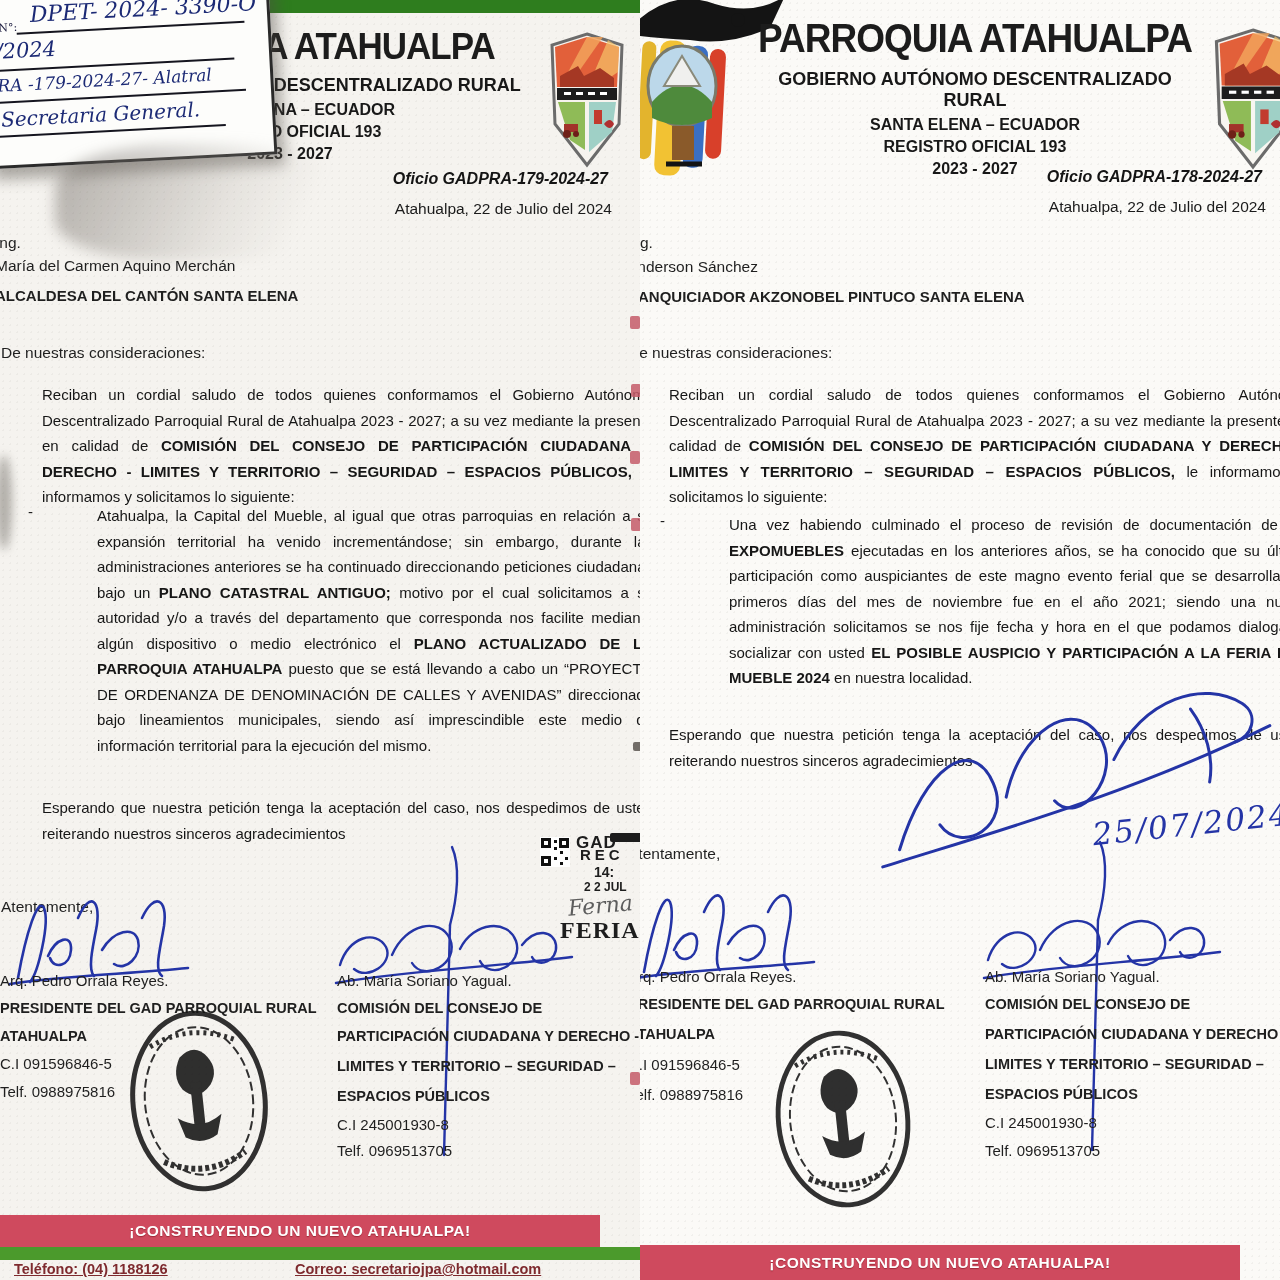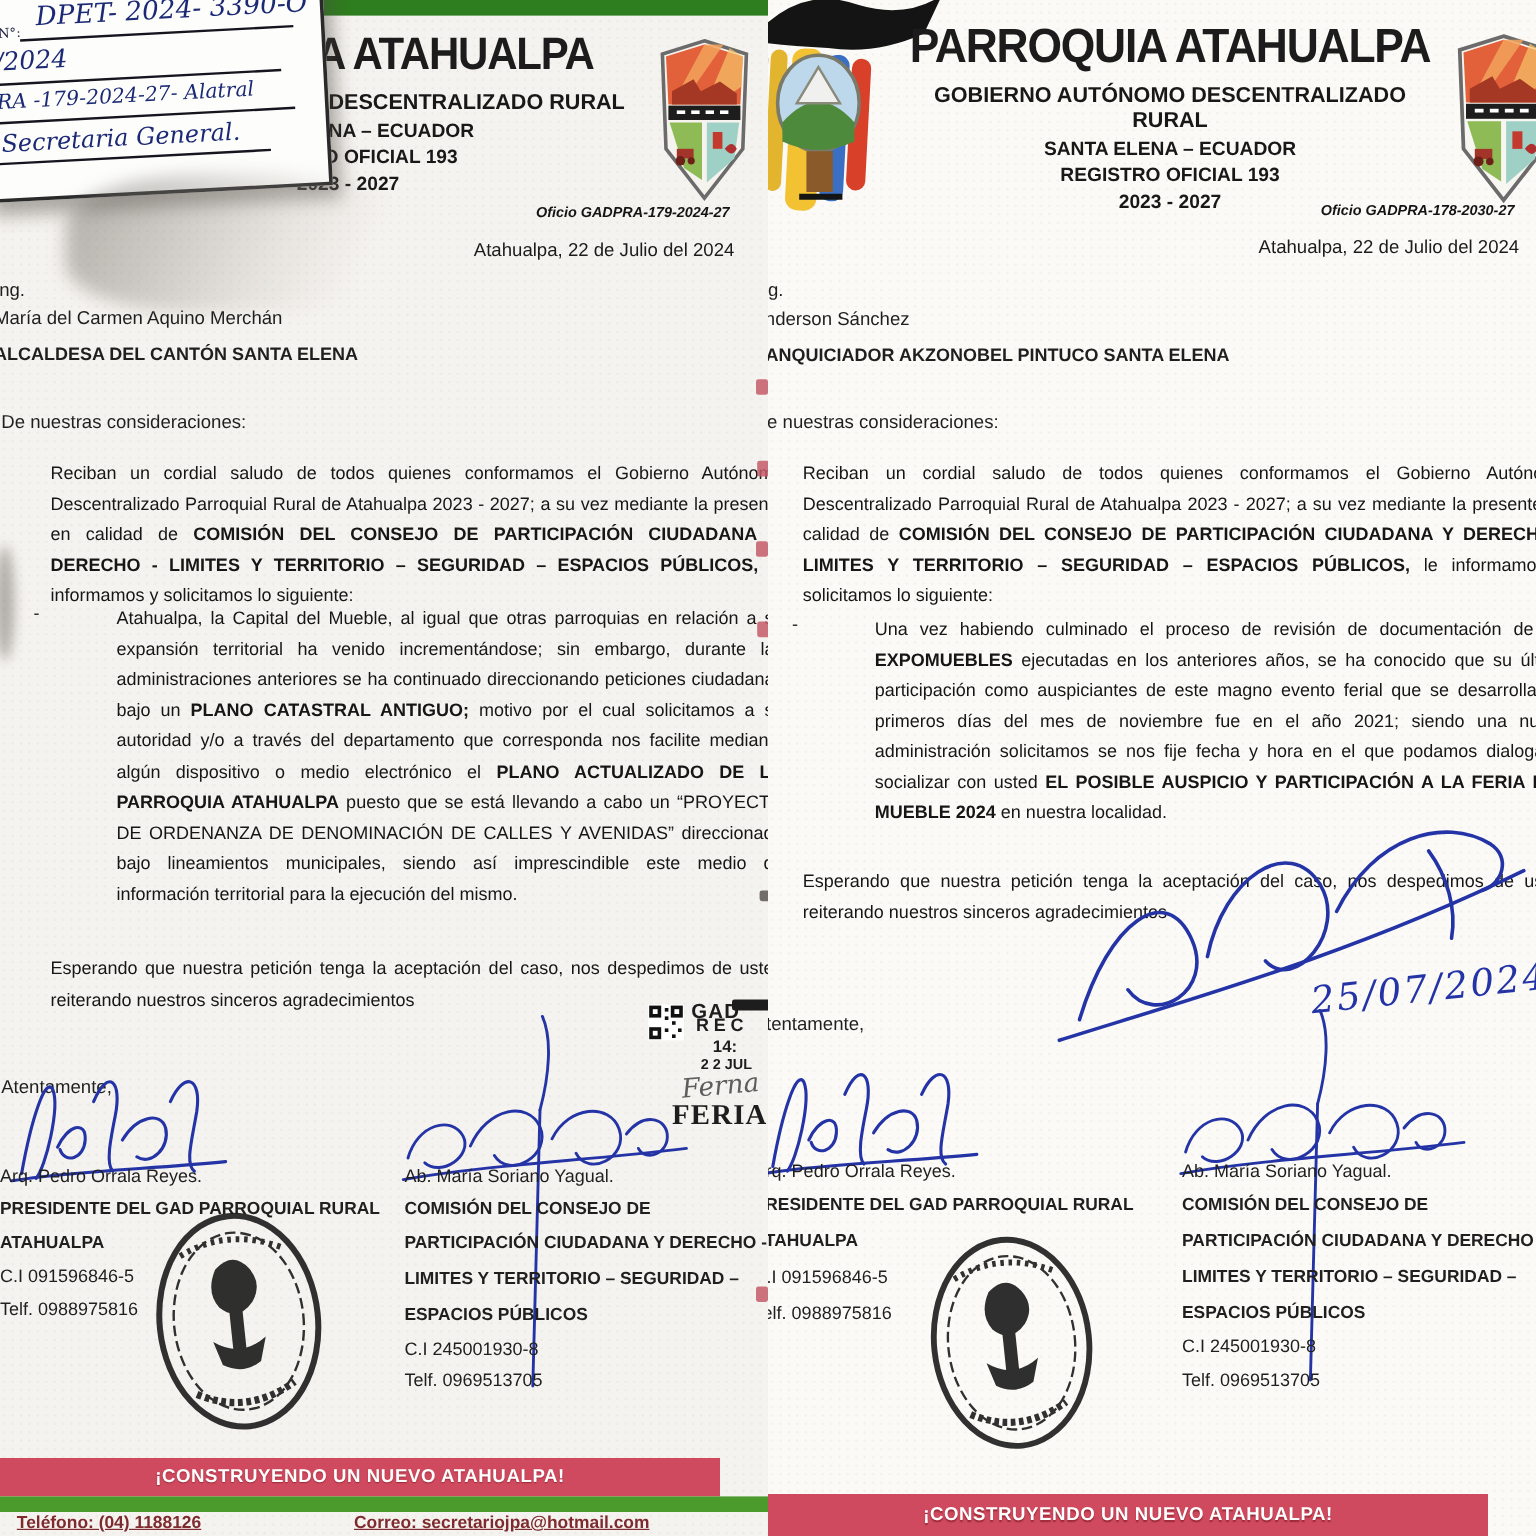--- a/index.html
+++ b/index.html
@@ -10,21 +10,21 @@
   .panel.right{left:640px;background:#fbfaf7;}
   .panel::before{content:"";position:absolute;inset:0;pointer-events:none;
      background-image:radial-gradient(rgba(60,55,50,0.05) 1px,transparent 1px);
      background-size:7px 7px;}
 
   
   .band-green{position:absolute;top:0;left:0;width:640px;height:13px;background:#2e7d1e;}
   .lh{position:absolute;text-align:center;}
   .lh-title{font-weight:bold;letter-spacing:-1px;color:#1c1c1c;transform:scaleY(1.08);}
   .lh-sub{font-weight:bold;color:#181818;}
-  .oficio{position:absolute;font-weight:bold;font-style:italic;font-size:12px;color:#141414;}
+  .oficio{position:absolute;font-weight:bold;font-style:italic;font-size:16px;color:#141414;}
   .docdate{position:absolute;font-size:15.5px;color:#1b1b1b;}
 
   
   .addr-line{position:absolute;font-size:15.5px;white-space:nowrap;}
   .addr-bold{font-weight:bold;font-size:15px;}
   .saluto{position:absolute;font-size:15.5px;}
   .para{position:absolute;font-size:15px;line-height:25.5px;text-align:justify;color:#161616;margin-left:41px;}
   .para b{font-weight:bold;}
   .bullet-dash{position:absolute;font-size:15px;}
   .attently{position:absolute;font-size:15.5px;}
@@ -263,21 +263,21 @@
       <polygon points="10,70 37,70 37,118 22,108" fill="#8fbb57"></polygon>
       <polygon points="41,70 68,70 64,100 41,120" fill="#9fd0c6"></polygon>
       <rect x="16" y="92" width="14" height="8" fill="#a2342a"></rect>
         <circle cx="19" cy="102" r="4" fill="#6e2018"></circle>
         <circle cx="28" cy="102" r="3" fill="#6e2018"></circle>
       <rect x="46" y="78" width="8" height="14" fill="#c23b2e"></rect>
         <path d="M56,92 q6,-8 10,0 q-4,8 -10,0" fill="#b03030"></path>
       <line x1="39" y1="70" x2="39" y2="122" stroke="#f8f6f1" stroke-width="3"></line>
     </svg>
 
-    <div class="oficio" style="right:18px;top:168px;">Oficio GADPRA-178-2030-27</div>
+    <div class="oficio" style="right:18px;top:168px;">Oficio GADPRA-178-2024-27</div>
     <div class="docdate" style="right:14px;top:198px;">Atahualpa, 22 de Julio del 2024</div>
 
     <div class="addr-line" style="left:-13px;top:234px;">Ing.</div>
     <div class="addr-line" style="left:-13px;top:258px;">Anderson Sánchez</div>
     <div class="addr-line addr-bold" style="left:-22px;top:288px;">FRANQUICIADOR AKZONOBEL PINTUCO SANTA ELENA</div>
 
     <div class="saluto" style="left:-12px;top:344px;">De nuestras consideraciones:</div>
 
     <div class="para" style="left:-12px;top:382px;width:638px;"><span>Reciban un cordial saludo de todos quienes conformamos el Gobierno Autónomo Descentralizado Parroquial Rural de Atahualpa 2023 - 2027; a su vez mediante la presente en calidad de </span><b>COMISIÓN DEL CONSEJO DE PARTICIPACIÓN CIUDADANA Y DERECHO - LIMITES Y TERRITORIO – SEGURIDAD – ESPACIOS PÚBLICOS,</b><span> le informamos y solicitamos lo siguiente:</span></div>
 

